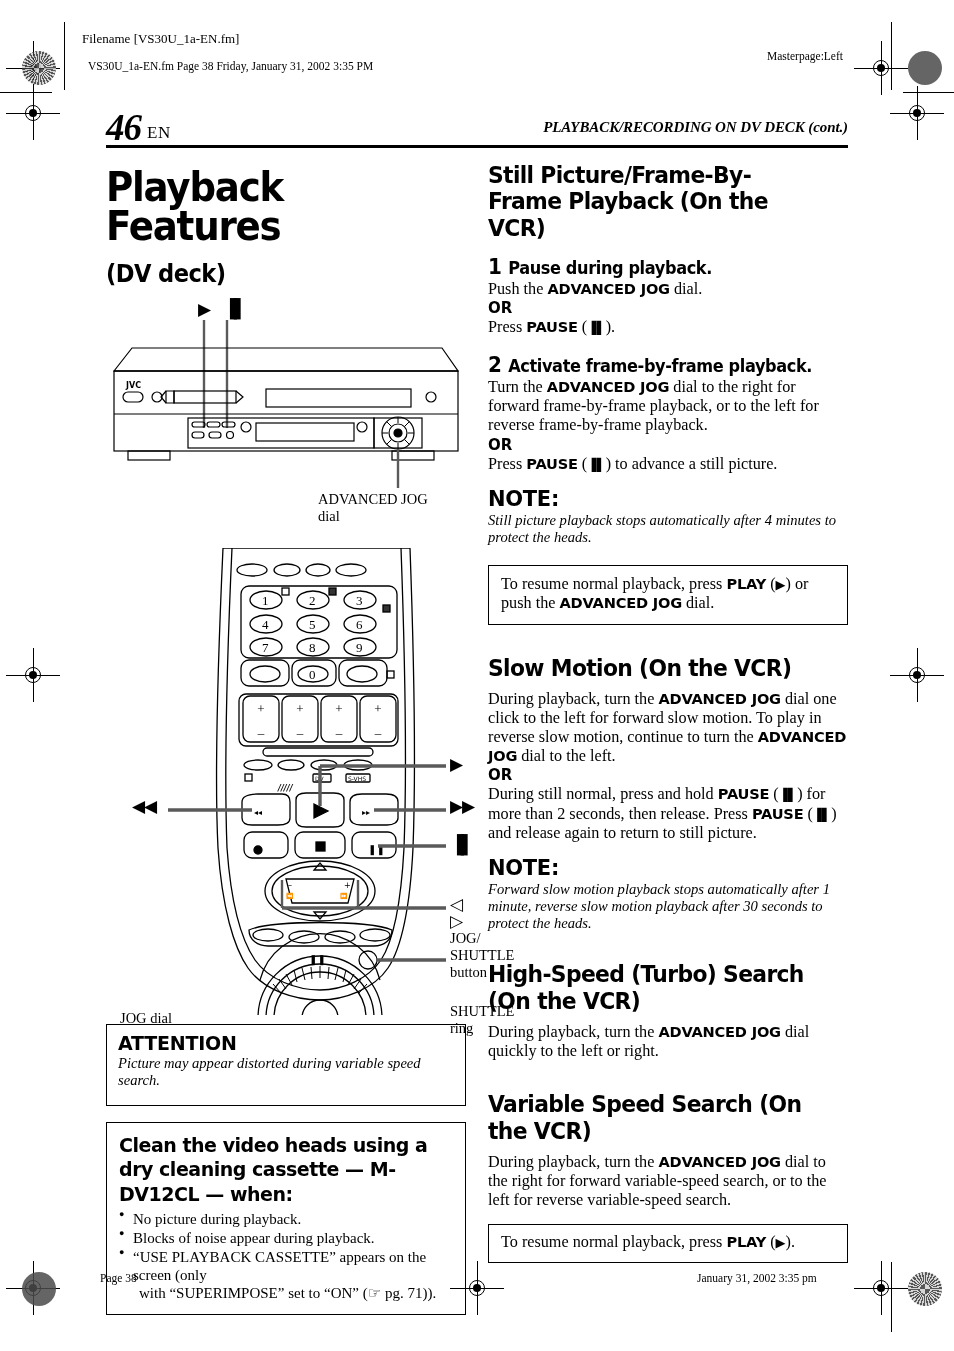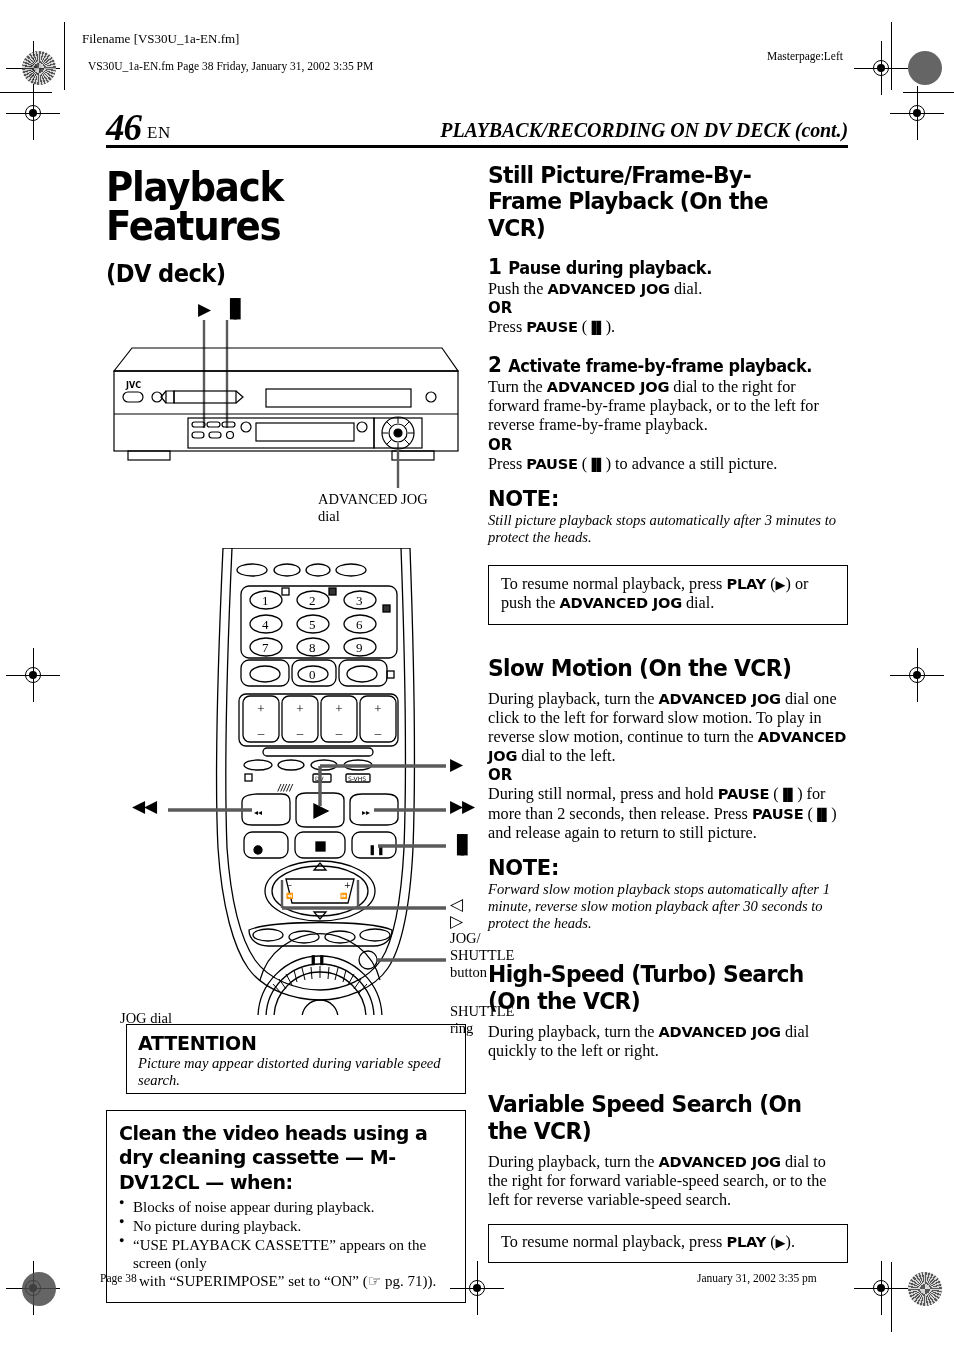--- a/index.html
+++ b/index.html
@@ -59,21 +59,21 @@
   }
   .pagenum-en {
     position:absolute; left:41px; top:11px;
     font-family:"Liberation Serif", serif;
     font-size:17px; letter-spacing:.5px;
   }
   .runhead {
     position:absolute; right:0; top:7px;
     font-family:"Liberation Serif", serif;
     font-style:italic; font-weight:700;
-    font-size:20px;
+    font-size:15px;
     letter-spacing:-.1px;
   }
   .headrule { position:absolute; left:0; right:0; top:33px; height:3px; background:#000; }
 
   
   .cols { position:relative; margin-top:12px; }
   .colL { position:absolute; left:0; top:0; width:360px; }
   .colR { position:absolute; left:382px; top:0; width:360px; }
 
   h1.bigtitle {
@@ -163,22 +163,21 @@
   .resume-box p {
     font-family:"Liberation Serif", serif;
     font-size:16.2px;
     line-height:1.2;
     margin:0;
   }
 
   
   .att-box {
     border:1.5px solid #000;
-    padding:7px 10px 4px 11px;
-    margin-left:20px;
+    padding:7px 10px 16px 11px;
   }
   .att-title {
     font-family:"DejaVu Sans", sans-serif;
     font-weight:700;
     font-size:19px;
     letter-spacing:-.2px;
     margin-bottom:1px;
   }
   .att-body {
     font-family:"Liberation Serif", serif;
@@ -573,22 +572,22 @@
         </div>
 
         <div class="att-box" style="margin-top:9px;">
           <div class="att-title">ATTENTION</div>
           <div class="att-body">Picture may appear distorted during variable speed search.</div>
         </div>
 
         <div class="clean-box">
           <div class="clean-title">Clean the video heads using a dry cleaning cassette — M-DV12CL — when:</div>
           <ul class="cleanlist">
+            <li>No picture during playback.</li>
             <li>Blocks of noise appear during playback.</li>
-            <li>No picture during playback.</li>
             <li>
               <span>“USE PLAYBACK CASSETTE” appears on the screen (only</span>
               <span class="ind">
                 <span>with “SUPERIMPOSE” set to “ON” (</span><span class="refico">☞</span><span> pg. 71)).</span>
               </span>
             </li>
           </ul>
         </div>
 
       </div>
@@ -613,21 +612,21 @@
             <span class="num">2</span><span>Activate frame-by-frame playback.</span>
           </div>
           <p class="body">
             <span>Turn the </span><span class="bld">ADVANCED JOG</span><span> dial to the right for forward frame-by-frame playback, or to the left for reverse frame-by-frame playback.</span><br>
             <span class="orline">OR</span><br>
             <span>Press </span><span class="bld">PAUSE</span><span> (</span><span class="glyph">▐▌</span><span>) to advance a still picture.</span>
           </p>
         </div>
 
         <h3 class="note">NOTE:</h3>
-        <p class="noteitalic">Still picture playback stops automatically after 3 minutes to protect the heads.</p>
+        <p class="noteitalic">Still picture playback stops automatically after 4 minutes to protect the heads.</p>
 
         <div class="resume-box">
           <p>
             <span>To resume normal playback, press </span><span class="bld">PLAY</span><span> (</span><span class="glyph-play">▶</span><span>) or push the </span><span class="bld">ADVANCED JOG</span><span> dial.</span>
           </p>
         </div>
 
         <h2 class="sect gap">Slow Motion (On the VCR)</h2>
         <p class="body">
           <span>During playback, turn the </span><span class="bld">ADVANCED JOG</span><span> dial one click to the left for forward slow motion. To play in reverse slow motion, continue to turn the </span><span class="bld">ADVANCED JOG</span><span> dial to the left.</span><br>

